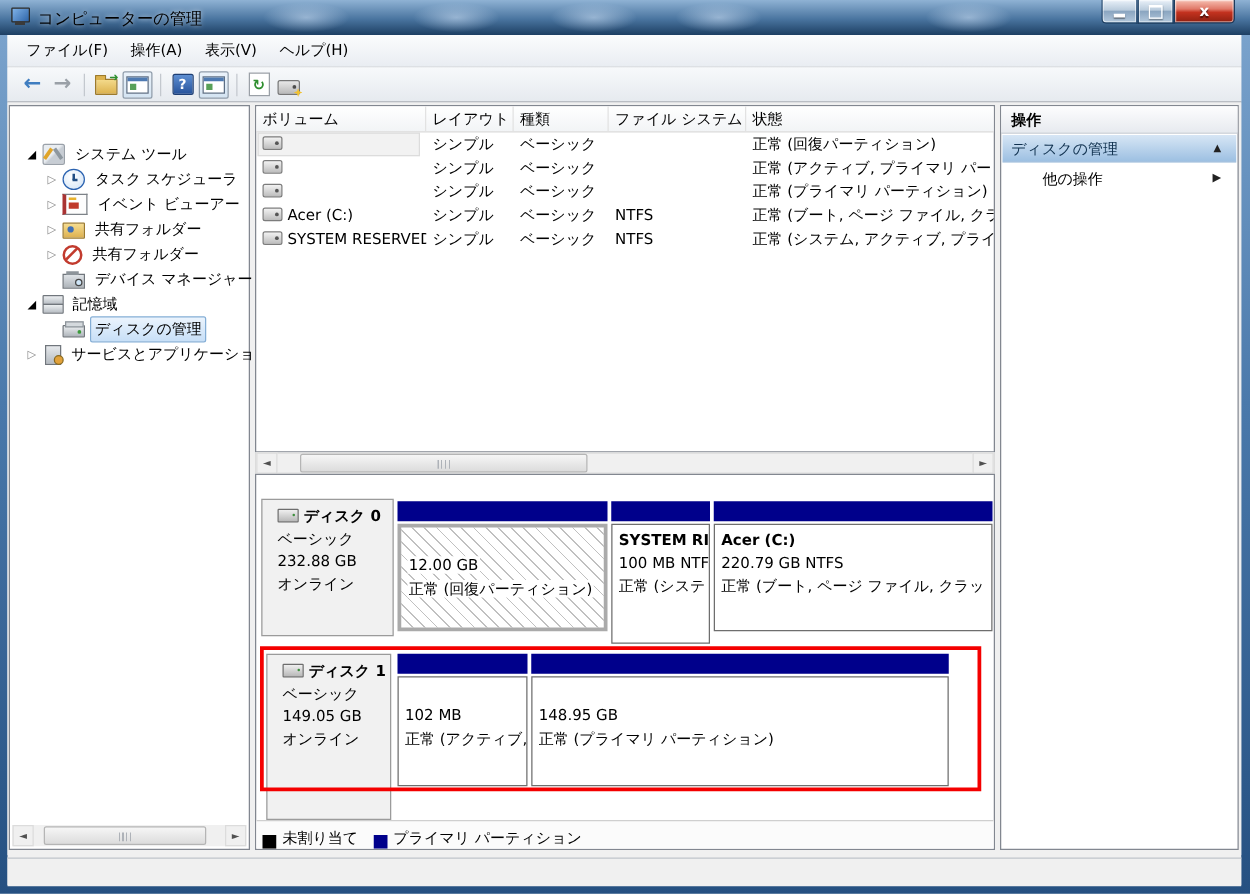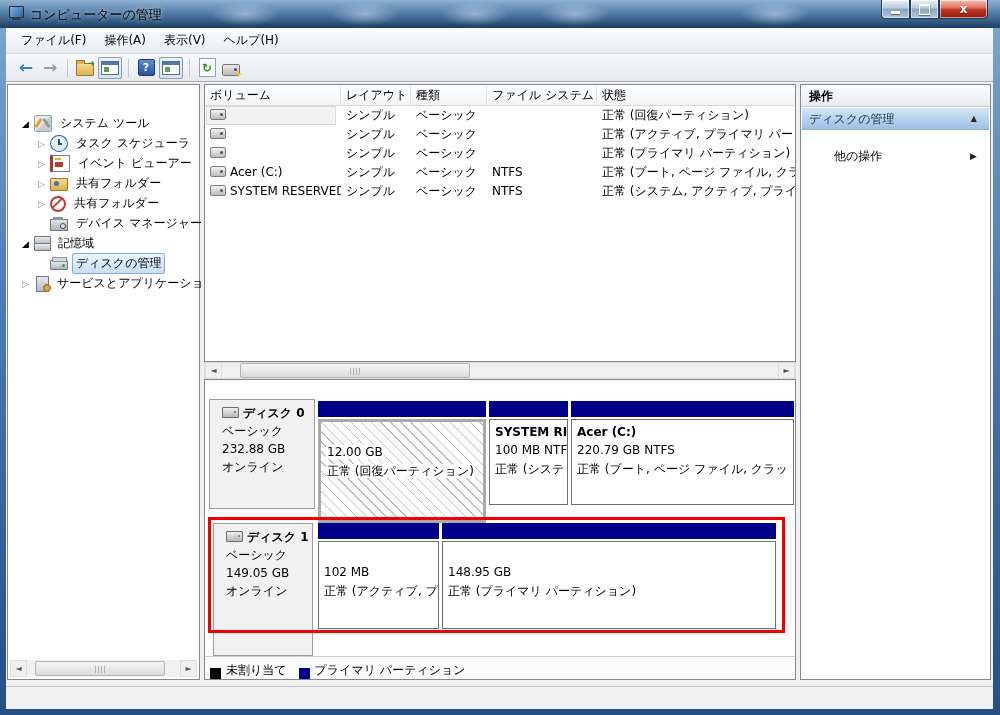--- a/index.html
+++ b/index.html
@@ -145,21 +145,21 @@
   .legend{position:absolute;left:0;right:0;bottom:0;height:23px;border-top:1px solid #cfcfcf;background:#fbfbfb;
     display:flex;align-items:flex-end;padding-left:5px;box-sizing:border-box;}
   .lg-sq{width:11px;height:11px;margin-right:5px;flex:none;}
   .lg-label{margin-right:12px;white-space:nowrap;}
   
   .ap-header{position:absolute;left:0;top:0;right:0;height:22px;line-height:22px;padding-left:8px;
     background:linear-gradient(180deg,#fdfdfe,#e7eaef);border-bottom:1px solid #c6ccd3;font-weight:bold;box-sizing:border-box;}
   .ap-group{position:absolute;left:1px;top:23px;right:1px;height:22px;line-height:22px;padding-left:7px;box-sizing:border-box;
     background:linear-gradient(180deg,#d7e6f5,#9dc0e2);color:#10314f;border-bottom:1px solid #8fb3d6;}
   .ap-group .ap-caret{position:absolute;right:12px;top:0;font-size:8px;color:#222;}
-  .ap-item{position:absolute;left:1px;top:47px;right:1px;height:22px;line-height:22px;padding-left:32px;box-sizing:border-box;margin-top:13px;}
+  .ap-item{position:absolute;left:1px;top:47px;right:1px;height:22px;line-height:22px;padding-left:32px;box-sizing:border-box;}
   .ap-item .ap-caret{position:absolute;right:12px;top:0;font-size:9px;color:#222;}
   
   .statusbar{position:absolute;left:0;top:658px;width:987px;height:22px;background:#f0f0f0;border-top:1px solid #bfc4ca;}
 </style>
 </head>
 <body>
 
 <div class="titlebar">
   <div class="blob" style="left:210px"></div>
   <div class="blob" style="left:330px"></div>
@@ -338,29 +338,29 @@
 
       <div class="disk-label" style="left:4px;top:19px;height:110px">
         <div class="dl-name"><span class="dl-ic"></span><span>ディスク 0</span></div>
         <div>ベーシック</div>
         <div>232.88 GB</div>
         <div>オンライン</div>
       </div>
       <div class="parts" style="left:113px;top:21px">
         <div class="part" style="width:168px">
           <div class="pbar"></div>
-          <div class="pbox hatched" style="height:104px">
+          <div class="pbox hatched" style="height:86px">
             <div class="p-title"></div>
             <div class="p-line"><span>12.00 GB</span></div>
             <div class="p-line"><span>正常 (回復パーティション)</span></div>
           </div>
         </div>
         <div class="part" style="width:79px">
           <div class="pbar"></div>
-          <div class="pbox" style="height:86px">
+          <div class="pbox" style="height:96px">
             <div class="p-title">SYSTEM RI</div>
             <div class="p-line">100 MB NTF</div>
             <div class="p-line">正常 (システ</div>
           </div>
         </div>
         <div class="part" style="width:223px">
           <div class="pbar"></div>
           <div class="pbox" style="height:86px">
             <div class="p-title">Acer  (C:)</div>
             <div class="p-line">220.79 GB NTFS</div>
@@ -369,21 +369,21 @@
         </div>
       </div>
 
       <div class="disk-label" style="left:8px;top:143px;height:133px;width:100px">
         <div class="dl-name"><span class="dl-ic"></span><span>ディスク 1</span></div>
         <div>ベーシック</div>
         <div>149.05 GB</div>
         <div>オンライン</div>
       </div>
       <div class="parts" style="left:113px;top:143px">
-        <div class="part" style="width:121px">
+        <div class="part" style="width:104px">
           <div class="pbar"></div>
           <div class="pbox" style="height:88px">
             <div class="p-title"></div>
             <div class="p-line">102 MB</div>
             <div class="p-line">正常 (アクティブ, プ</div>
           </div>
         </div>
         <div class="part" style="width:334px">
           <div class="pbar"></div>
           <div class="pbox" style="height:88px">

